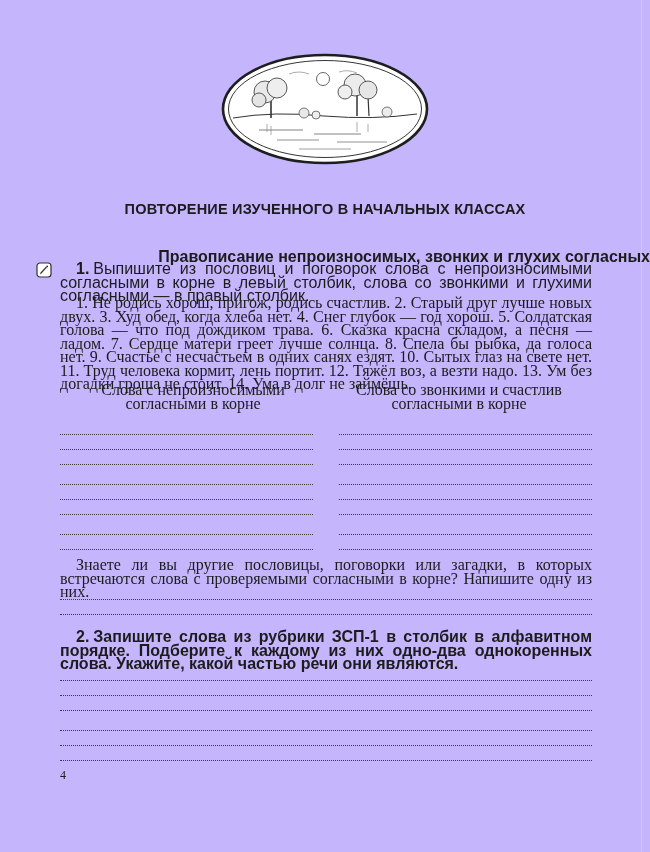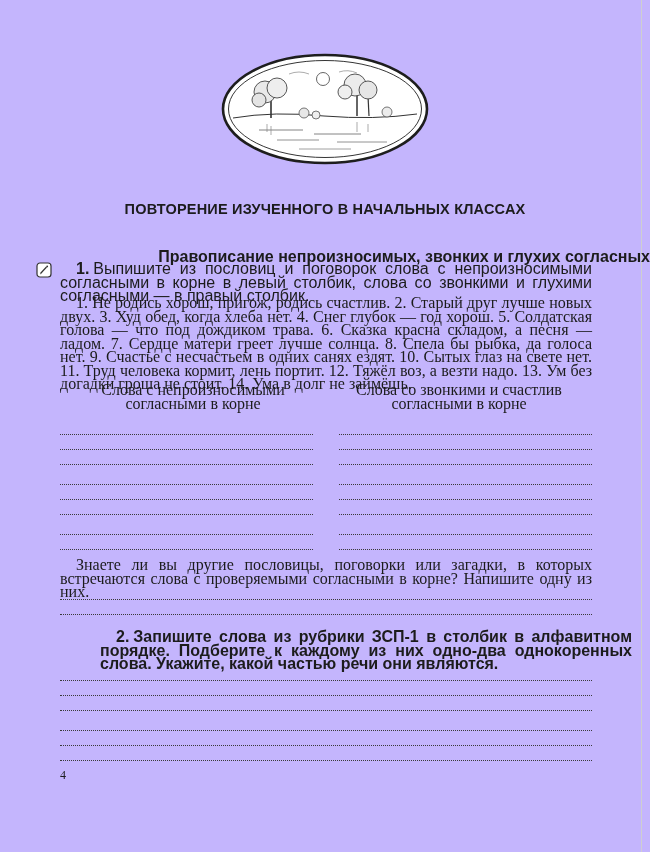--- a/index.html
+++ b/index.html
@@ -44,21 +44,21 @@
   .col-h {
     max-width:210px; margin:0 auto; text-align:center;
     font-size:16px; line-height:14px;
   }
   .col-lines { top:420px; display:flex; gap:26px; }
   .col-lines .col { flex:1; }
   .dotline { height:15px; border-bottom:1px dotted #3a3a3a; }
   .dotline.g { margin-top:5px; }
   .followup { top:558px; }
   .lines-two { top:585px; }
-  .ex2 { top:630px; font-weight:bold;margin-left:40px; }
+  .ex2 { top:630px; font-weight:bold; }
   .lines-bottom { top:666px; }
   .page-num {
     position:absolute; left:60px; top:768px;
     font-size:12px;
   }
 </style>
 </head>
 <body>
 
 <div class="page">

